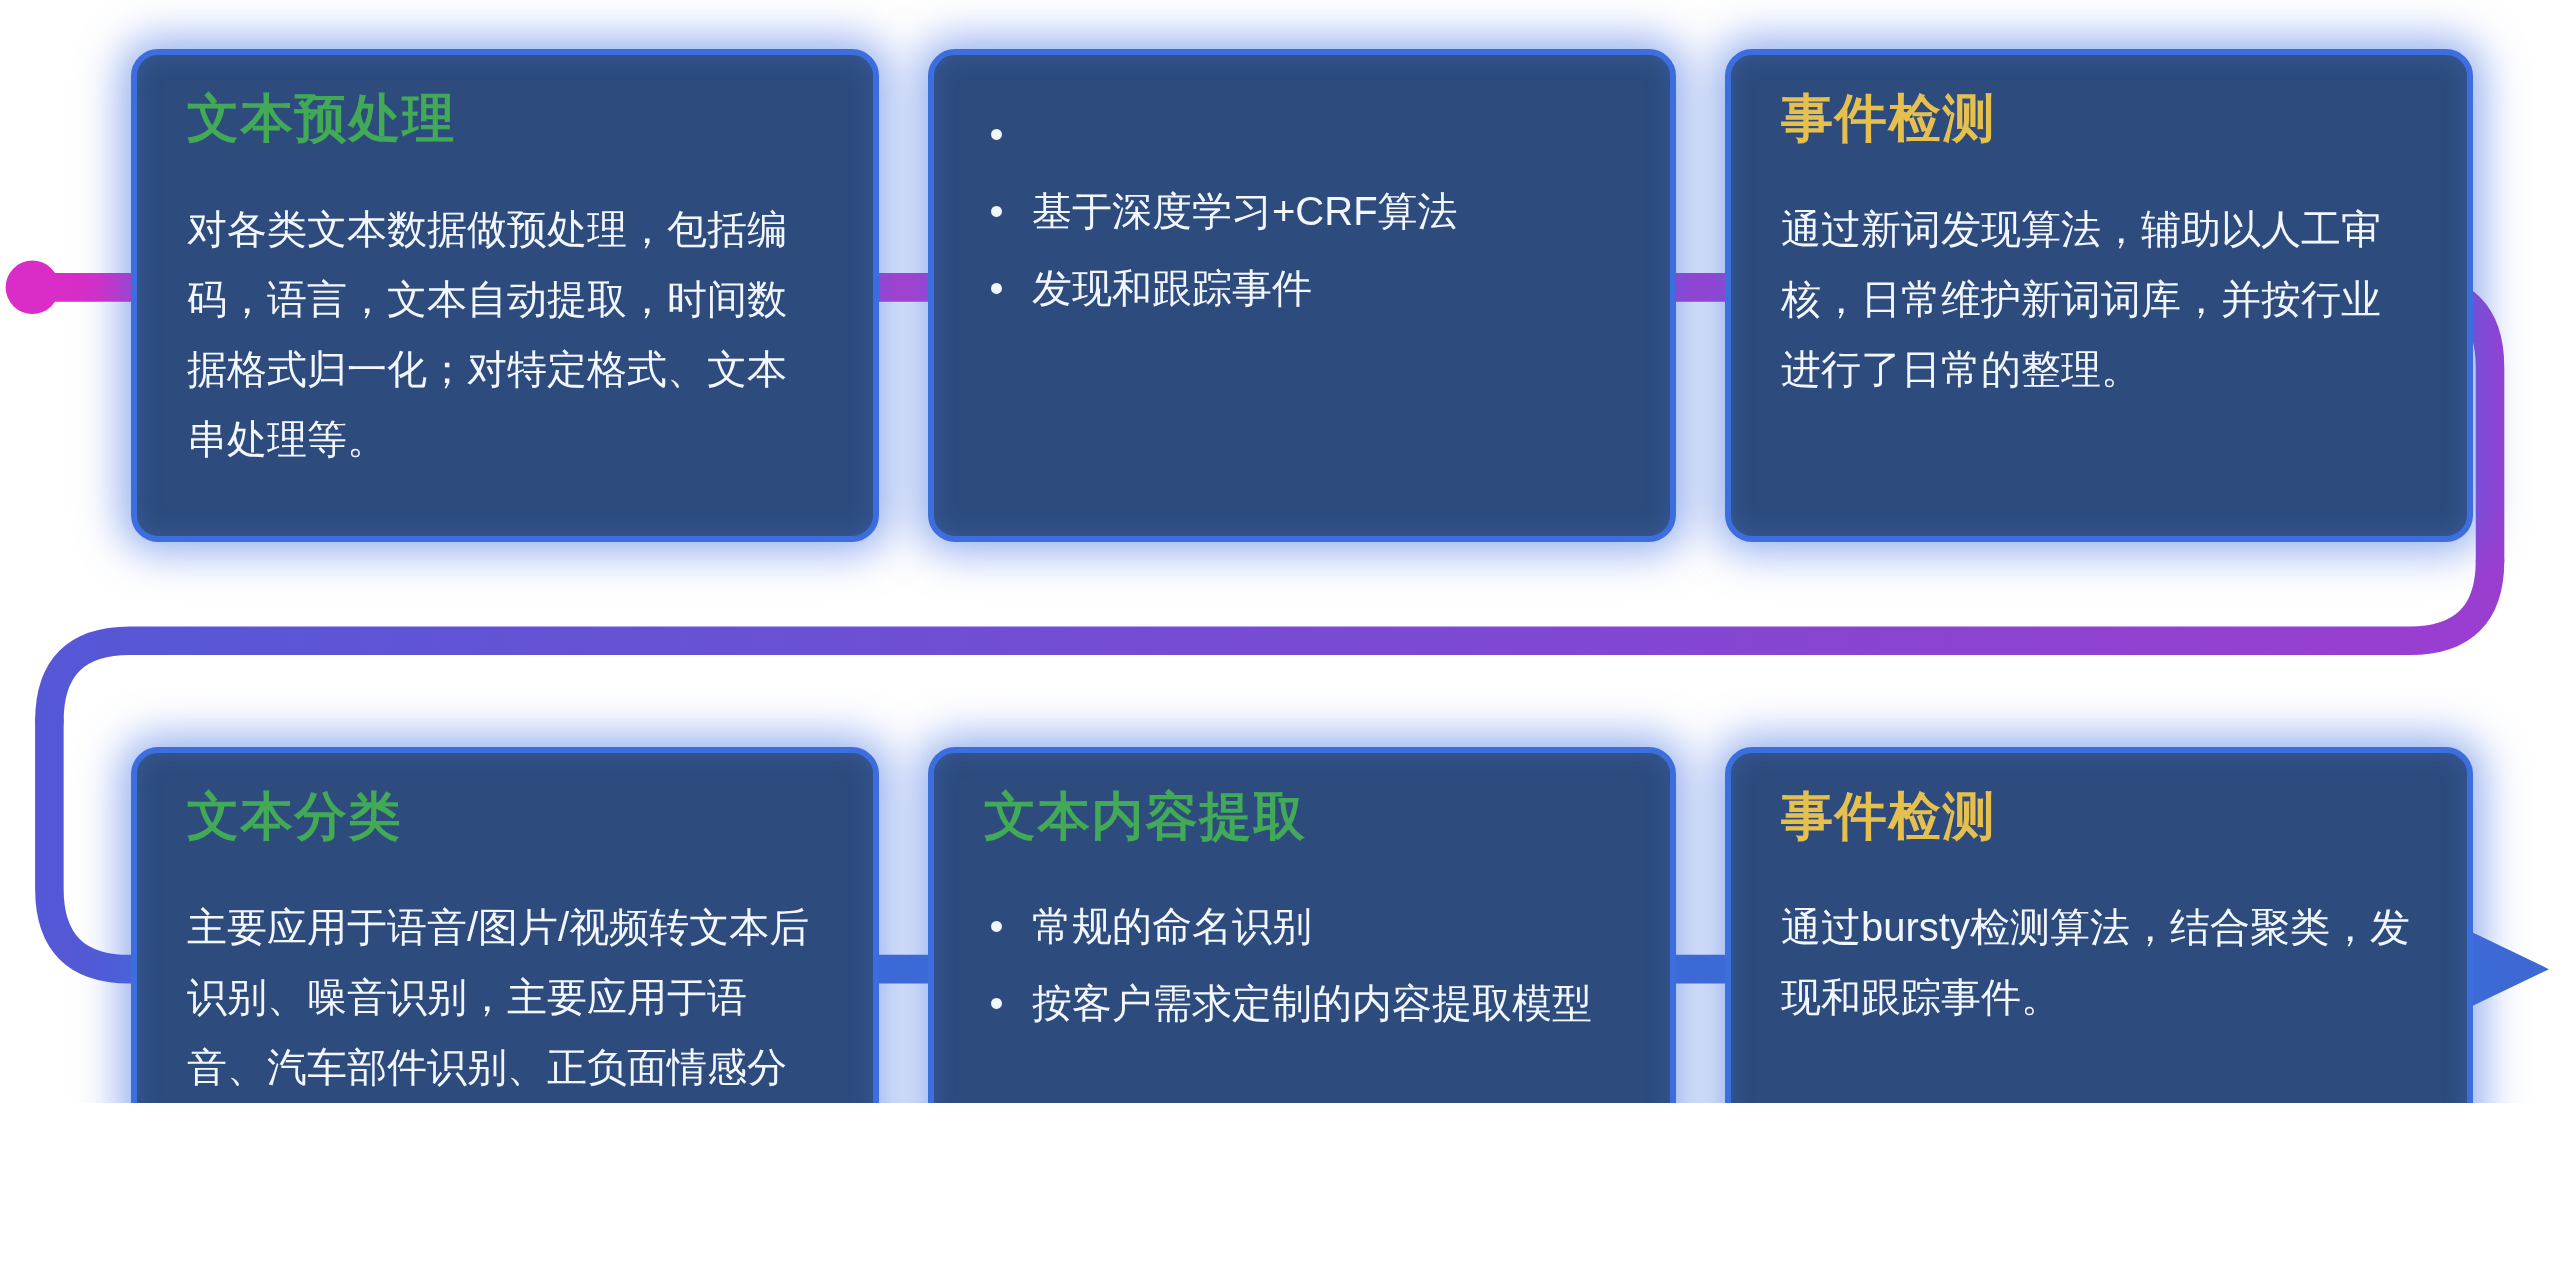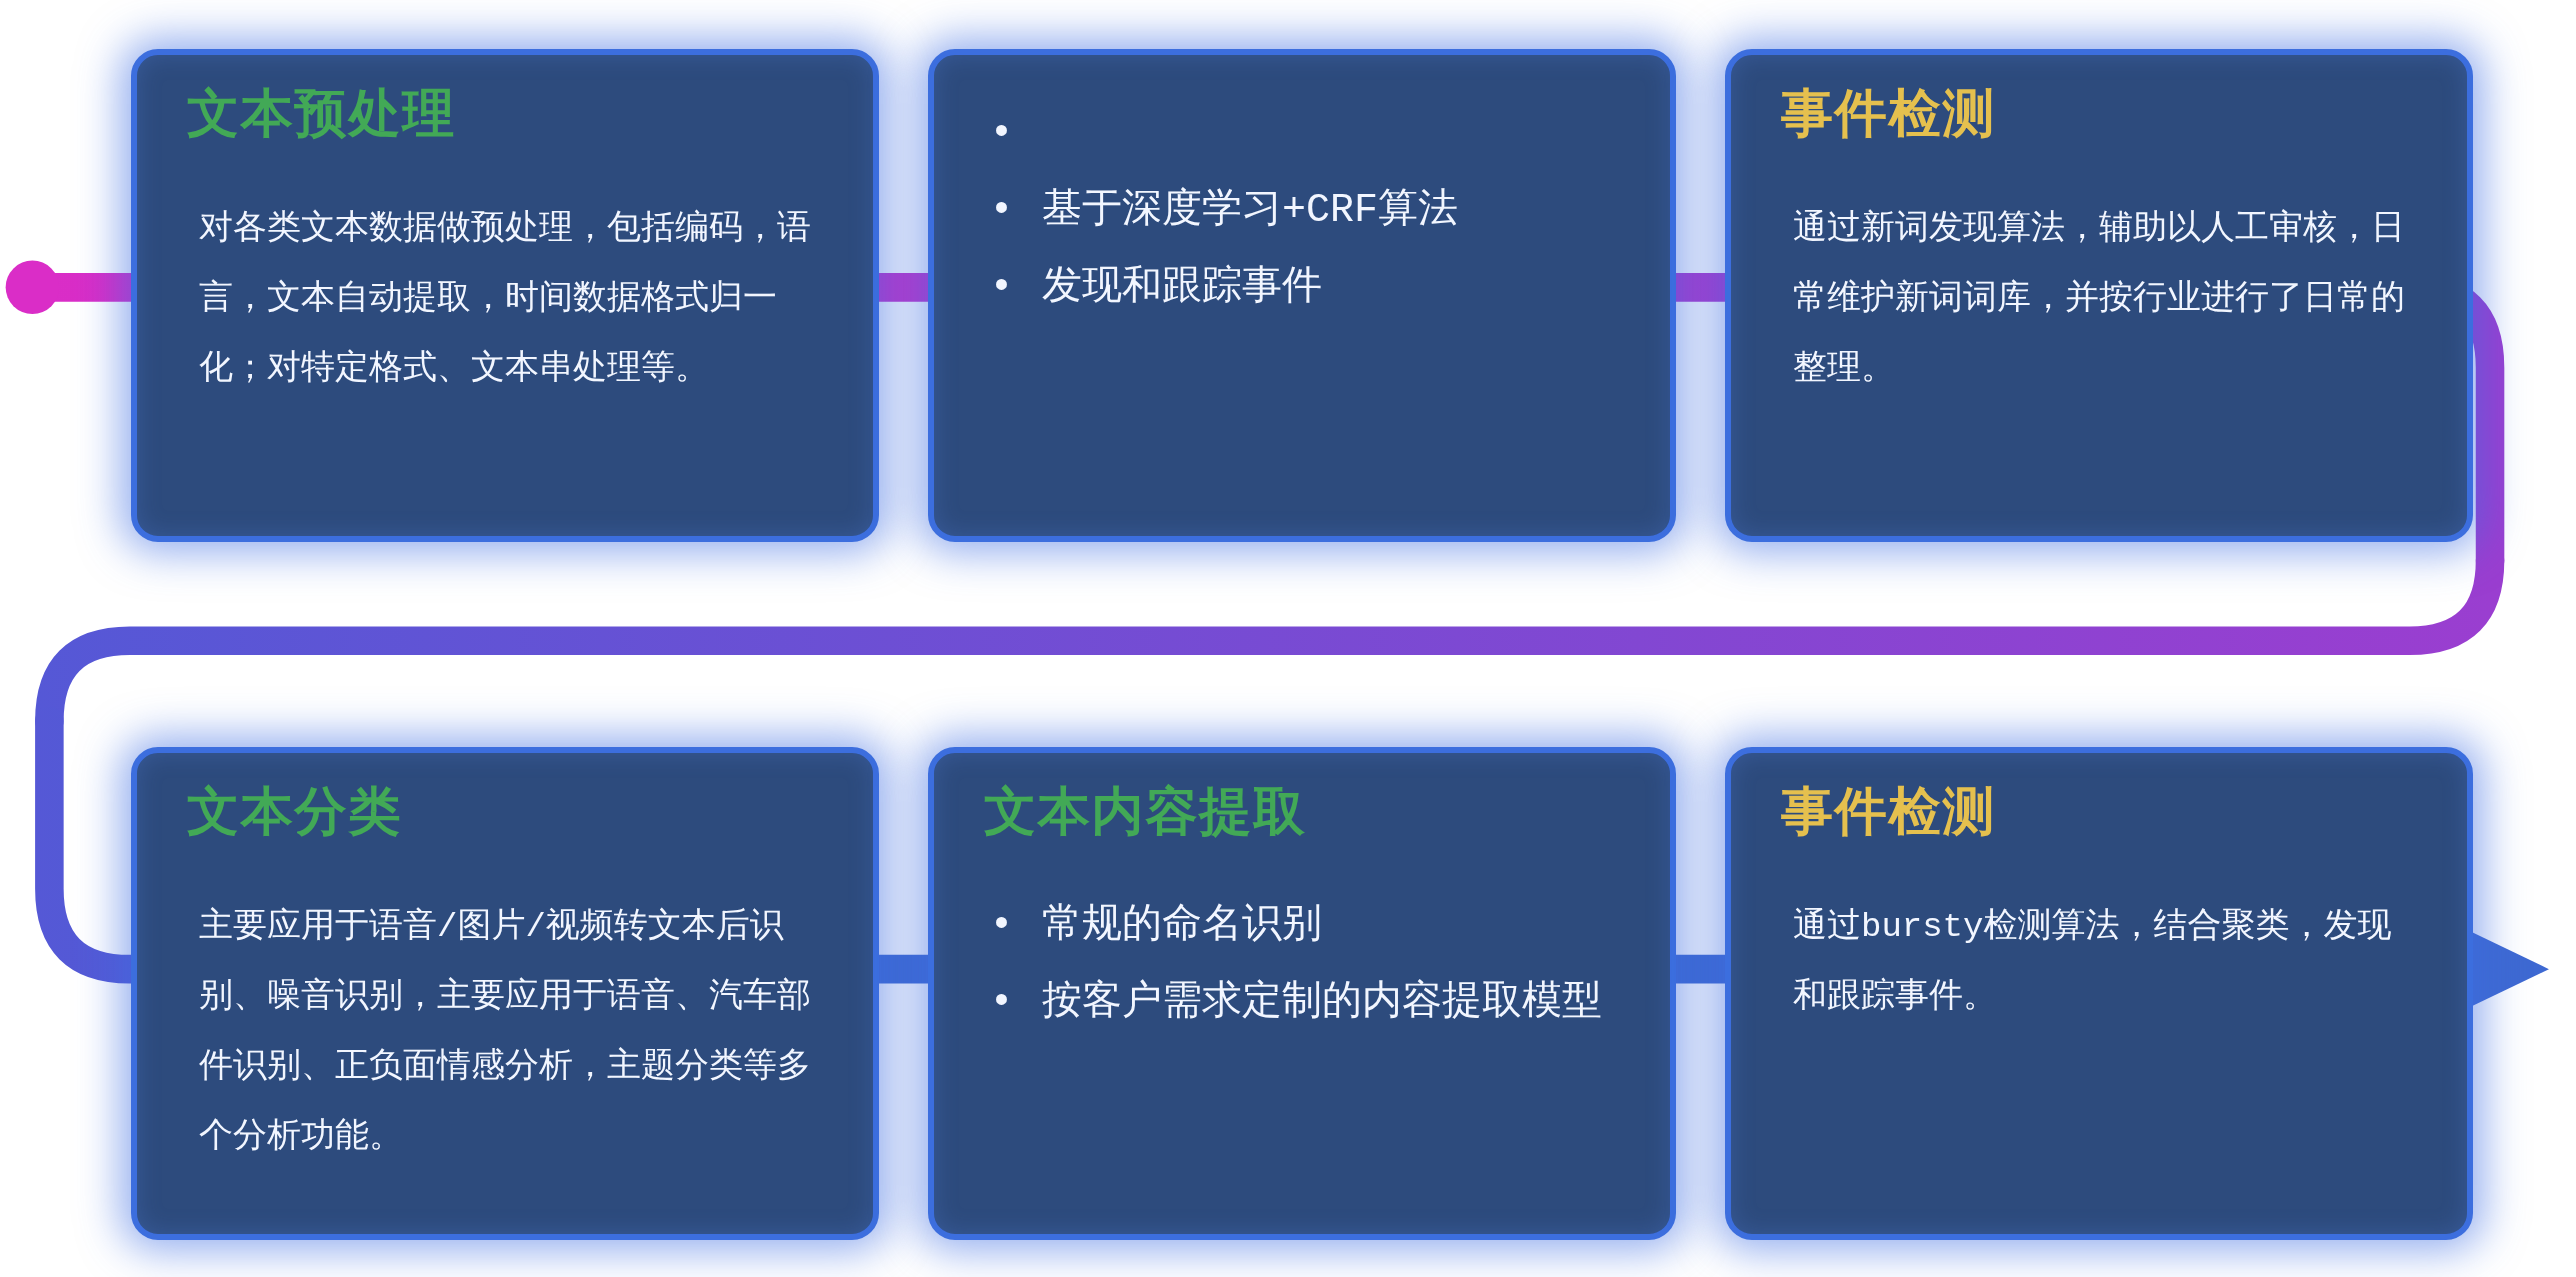--- a/index.html
+++ b/index.html
@@ -1,21 +1,21 @@
 <!DOCTYPE html>
 <html style="--card-bg: #2d4b7d; --card-border: #3c6ede; --title-green: #42a956; --title-yellow: #e5c04e; --body-text: #f2f6ff; --flow-magenta: #da2dc7; --flow-purple: #9a3ed0; --flow-indigo: #5558d6; --flow-blue: #3e69d2;font-size:14.3px"><head>
 <meta charset="utf-8">
 <style>
   html,body { margin:0; padding:0; background:#ffffff; }
   .canvas {
     position:relative;
-    width:2576px; height:1277px;
+    width:2576px; height:1103px;
     background:#ffffff;
     overflow:hidden;
-    font-family:Liberation Mono, monospace;
+    font-family:Liberation Sans, sans-serif;
   }
   .flow-svg { position:absolute; left:0; top:0; z-index:1; }
   .cards {
     position:absolute; left:131px; top:49px; z-index:2;
     display:grid;
     grid-template-columns:repeat(3, 748px);
     column-gap:49px;
     row-gap:205px;
   }
   .card {
@@ -30,23 +30,23 @@
   .card h2 {
     margin:0 0 45px 0;
     font-size:52px;
     font-weight:700;
     letter-spacing:1.8px;
     line-height:1.2;
   }
   .card h2.green { color:var(--title-green, #42a956); }
   .card h2.yellow { color:var(--title-yellow, #e5c04e); }
   .card p {
-    margin:12px;
+    margin:0;
     color:var(--body-text, #f2f6ff);
-    font-size:34px;
+    font-size:40px;
     line-height:70px;
   }
   .bullets {
     list-style:none;
     margin:12.5px 0 0 0;
     padding:0;
   }
   .bullets li {
     display:flex;
     align-items:flex-start;

